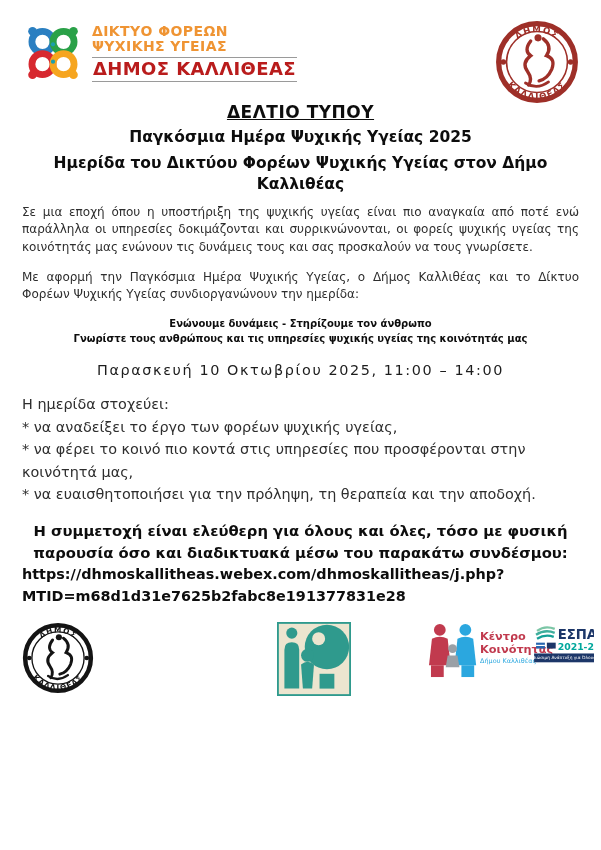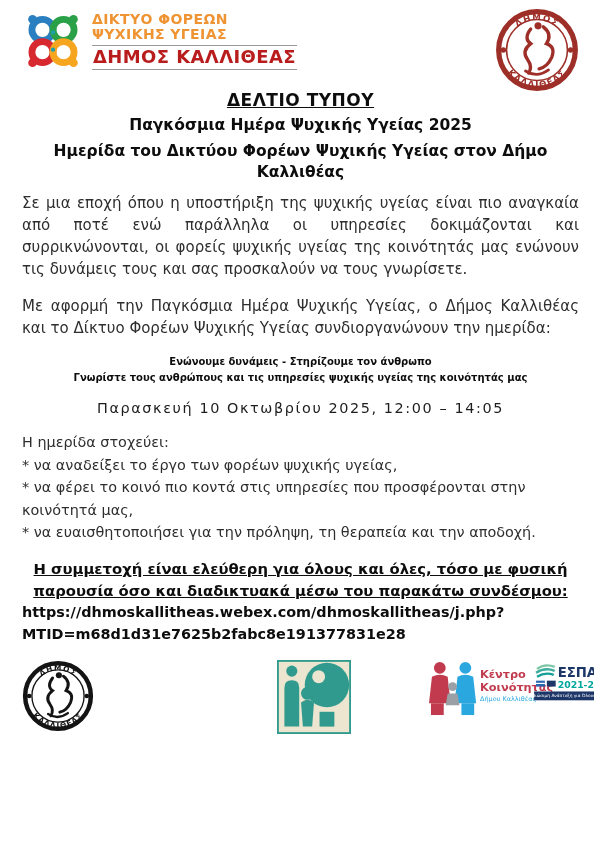--- a/index.html
+++ b/index.html
@@ -1,44 +1,44 @@
 <!DOCTYPE html>
 <html lang="el"><head>
 <meta charset="utf-8">
 <style>
   html,body{margin:0;padding:0;background:#fff;}
   body{font-family:"DejaVu Sans","Liberation Sans",sans-serif;color:#2e2e2e;}
   .page{width:601px;height:850px;margin:0 auto;background:#fff;box-sizing:border-box;
-        padding:8px 22px 0;overflow:hidden;position:relative;}
+        padding:20px 22px 0;overflow:hidden;position:relative;}
 
   
   .hdr{display:flex;justify-content:space-between;align-items:flex-start;height:88px;}
   .netlogo{display:flex;align-items:center;gap:8px;margin-top:2px;}
   .netlogo-text{display:flex;flex-direction:column;line-height:1.12;}
   .net-l1,.net-l2{color:#ef9433;font-weight:bold;font-size:14px;letter-spacing:.4px;}
   .net-l3{color:#b91c1c;font-weight:bold;font-size:18px;letter-spacing:.4px;margin-top:2px;
           border-top:1.5px solid #9a9a9a;border-bottom:1.5px solid #9a9a9a;padding:1px 1px 2px;}
   .seal{display:block;}
   .seal-red{color:#9e2f28;}
   .seal-black{color:#141414;}
   .seal-text{font-size:8.2px;font-weight:bold;letter-spacing:1.3px;fill:currentColor;}
 
   
   .titles{text-align:center;margin-top:-6px;}
   .t-main{font-size:17px;font-weight:bold;color:#0d0d0d;text-decoration:underline;letter-spacing:.5px;}
   .t-sub{font-size:15.5px;font-weight:bold;color:#0d0d0d;margin-top:5px;line-height:1.35;}
 
   
-  .para{font-size:15px;line-height:1.47;text-align:justify;margin-top:9px;}
+  .para{font-size:12px;line-height:1.47;text-align:justify;margin-top:9px;}
   .evt{font-size:10px;font-weight:bold;color:#0d0d0d;text-align:center;line-height:1.55;margin-top:12px;}
   .date{font-size:14.4px;text-align:center;letter-spacing:1.6px;margin-top:15px;color:#1d1d1d;}
   .venue{font-size:14px;text-align:center;line-height:1.5;margin-top:17px;}
   .goals{font-size:14.4px;line-height:1.57;margin-top:15px;}
   .joinwrap{text-align:center;margin-top:14px;}
-  .join{font-size:14.8px;font-weight:bold;color:#0d0d0d;line-height:1.5;display:inline-block;max-width:548px;text-decoration:underline;}
+  .join{font-size:14.8px;font-weight:bold;color:#0d0d0d;line-height:1.5;display:inline-block;max-width:548px;}
   .lnk{font-size:14.4px;font-weight:bold;color:#0d0d0d;text-align:left;line-height:1.5;}
 
   .preline{white-space:pre-line;}
 
   
   .row1{display:flex;margin-top:14px;align-items:flex-start;}
   .r1c1{width:32%;text-align:center;}
   .r1c2{width:41%;text-align:center;}
   .r1c3{width:27%;text-align:center;}
 
@@ -105,21 +105,21 @@
   </div>
 
   <p class="para">Σε μια εποχή όπου η υποστήριξη της ψυχικής υγείας είναι πιο αναγκαία από ποτέ ενώ παράλληλα οι υπηρεσίες δοκιμάζονται και συρρικνώνονται, οι φορείς ψυχικής υγείας της κοινότητάς μας ενώνουν τις δυνάμεις τους και σας προσκαλούν να τους γνωρίσετε.</p>
   <p class="para" style="margin-top:4px">Με αφορμή την Παγκόσμια Ημέρα Ψυχικής Υγείας, ο Δήμος Καλλιθέας και το Δίκτυο Φορέων Ψυχικής Υγείας συνδιοργανώνουν την ημερίδα:</p>
 
   <div class="evt">
     <div>Ενώνουμε δυνάμεις - Στηρίζουμε τον άνθρωπο</div>
     <div>Γνωρίστε τους ανθρώπους και τις υπηρεσίες ψυχικής υγείας της κοινότητάς μας</div>
   </div>
 
-  <div class="date">Παρασκευή 10 Οκτωβρίου 2025, 12:00 – 14:05</div>
+  <div class="date">Παρασκευή 10 Οκτωβρίου 2025, 11:00 – 14:00</div>
 
 
   <div class="goals">
     <div>Η ημερίδα στοχεύει:</div>
     <div>* να αναδείξει το έργο των φορέων ψυχικής υγείας,</div>
     <div>* να φέρει το κοινό πιο κοντά στις υπηρεσίες που προσφέρονται στην κοινότητά μας,</div>
     <div>* να ευαισθητοποιήσει για την πρόληψη, τη θεραπεία και την αποδοχή.</div>
   </div>
 
   <div class="joinwrap">

